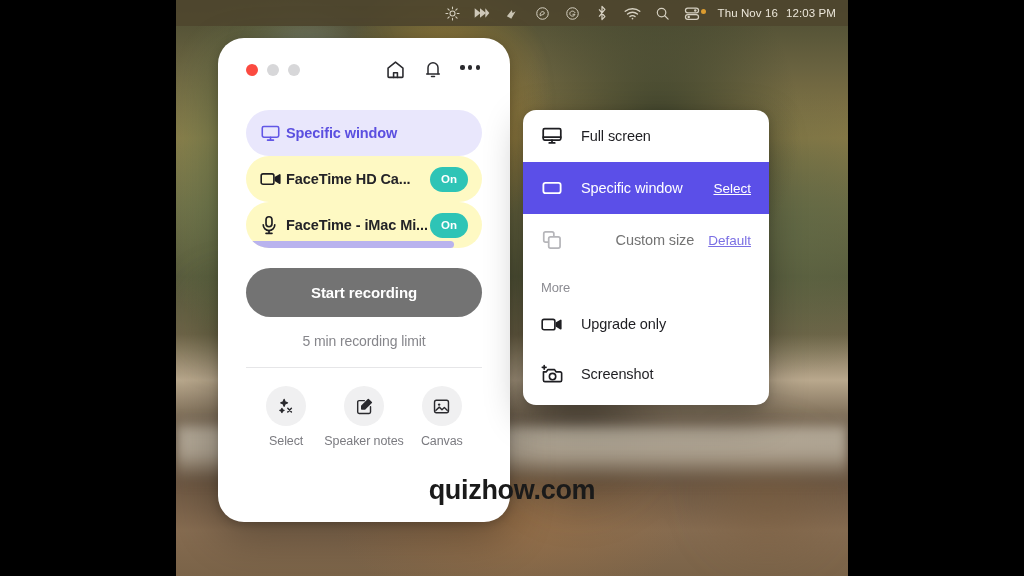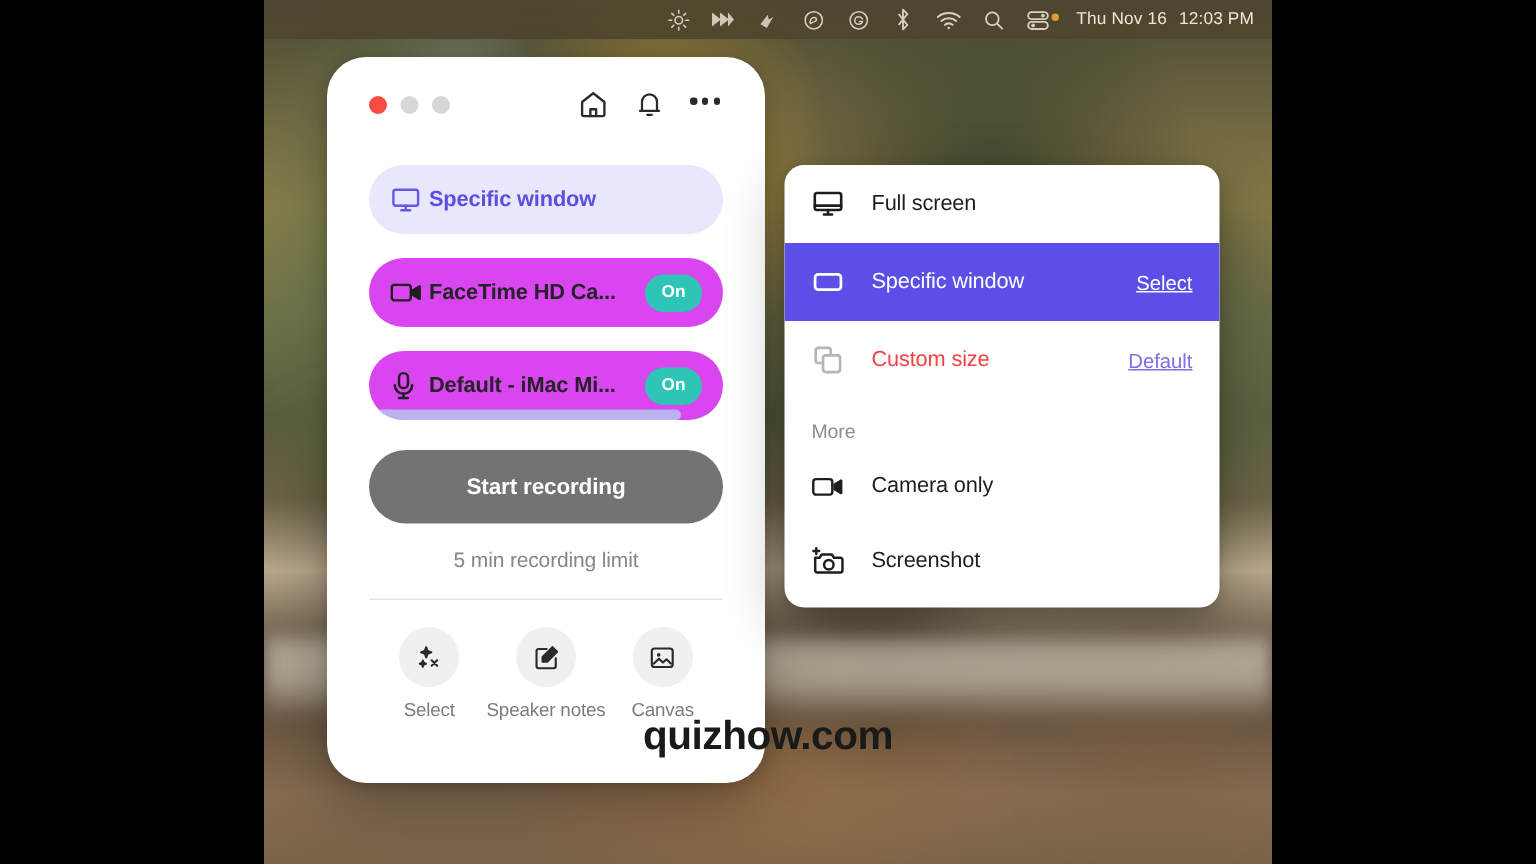--- a/index.html
+++ b/index.html
@@ -84,21 +84,21 @@
   .ellipsis i { width:4.2px; height:4.2px; border-radius:50%; background:#2a2a2e; display:block; }
 
   
   .row {
     height:46px; border-radius:23px; display:flex; align-items:center;
     padding:0 14px; position:relative; overflow:hidden;
   }
   .row-selected { background:#e9e7fc; margin-top:10px; }
   .row-selected .row-label { color:#5b4fe0; font-weight:700; }
   .row-selected .row-icon { color:#6257e6; }
-  .row-device { background:#d946ef; margin-top:16px; }
+  .row-device { background:#fef9c3; }
   .row-device .row-label { color:#232327; font-weight:700; }
   .row-device .row-icon { color:#1e1e22; }
   .row-icon { width:26px; display:flex; align-items:center; }
   .row-label { font-size:14.5px; letter-spacing:-.1px; flex:1; white-space:nowrap; overflow:hidden; }
   .pill-on {
     width:38px; height:25px; border-radius:13px; background:#2ec4b6;
     color:#fff; font-size:11.5px; font-weight:700;
     display:flex; align-items:center; justify-content:center; flex:none;
   }
   .level-bar {
@@ -122,34 +122,34 @@
   #tools { display:flex; justify-content:space-between; margin-top:18px; padding:0 2px; }
   .tool { width:84px; display:flex; flex-direction:column; align-items:center; gap:8px; cursor:pointer; }
   .tool-circ {
     width:40px; height:40px; border-radius:50%; background:#f0f0f1;
     display:flex; align-items:center; justify-content:center; color:#2a2a2e;
   }
   .tool-label { font-size:12.5px; color:#7b7b80; letter-spacing:-.1px; white-space:nowrap; }
 
   
   #menu {
-    position:absolute; left:523px; top:110px; width:290px;
+    position:absolute; left:523px; top:110px; width:246px;
     background:#fff; border-radius:13px; overflow:hidden;
     box-shadow:0 12px 38px rgba(0,0,0,.32), 0 2px 8px rgba(0,0,0,.16);
     padding-bottom:6px;
   }
   .mi { height:52px; display:flex; align-items:center; padding:0 18px; gap:14px; }
   .mi-icon { width:26px; display:flex; align-items:center; color:#1e1e22; flex:none; }
   .mi-label { font-size:14.5px; color:#1e1e22; letter-spacing:-.1px; flex:1; }
   .mi-action { font-size:13.5px; text-decoration:underline; }
   .mi.active { background:#5b4fe8; }
   .mi.active .mi-icon, .mi.active .mi-label { color:#fff; }
   .mi.active .mi-action { color:#fff; }
   .mi.disabled .mi-icon { color:#b6b6ba; }
-  .mi.disabled .mi-label { color:#ef4444; }
+  .mi.disabled .mi-label { color:#737373;text-align:right; }
   .mi.disabled .mi-action { color:#7b6fe4; }
   .mi-more-head {
     font-size:13px; color:#8c8c92; padding:14px 18px 4px; letter-spacing:-.1px;
   }
   .mi-more { height:50px; }
 
   
   #watermark {
     position:absolute; left:0; right:0; top:475px; text-align:center;
     font-size:27px; font-weight:700; color:#1a1a1a; letter-spacing:-.3px;
@@ -292,21 +292,21 @@
 
   
   <div class="row row-device">
     <span class="row-icon">
       <svg width="18" height="21" viewBox="0 0 20 24" fill="none" stroke="currentColor" stroke-width="1.9" stroke-linejoin="round" stroke-linecap="round">
         <rect x="6.6" y="2" width="6.8" height="11.4" rx="3.4"></rect>
         <path d="M3.4 11.2a6.6 6.6 0 0 0 13.2 0"></path>
         <path d="M10 17.8V21M6.6 21h6.8"></path>
       </svg>
     </span>
-    <span class="row-label">Default - iMac Mi...</span>
+    <span class="row-label">FaceTime - iMac Mi...</span>
     <span class="pill-on">On</span>
     <span class="level-bar"></span>
   </div>
 
   <button id="record-btn">Start recording</button>
 
   <div id="limit-note">5 min recording limit</div>
 
   <div id="divider"></div>
 
@@ -380,21 +380,21 @@
 
   <div class="mi-more-head">More</div>
 
   <div class="mi mi-more">
     <span class="mi-icon">
       <svg width="22" height="17" viewBox="0 0 26 20" fill="none" stroke="currentColor" stroke-width="1.9" stroke-linejoin="round" stroke-linecap="round">
         <rect x="1.4" y="4" width="15" height="12.2" rx="2.2"></rect>
         <path d="M18.2 8.2l5.2-3.1v9.9l-5.2-3.1z" fill="currentColor"></path>
       </svg>
     </span>
-    <span class="mi-label">Camera only</span>
+    <span class="mi-label">Upgrade only</span>
   </div>
 
   <div class="mi mi-more">
     <span class="mi-icon">
       <svg width="22" height="20" viewBox="0 0 24 22" fill="none" stroke="currentColor" stroke-width="1.8" stroke-linejoin="round" stroke-linecap="round">
         <path d="M2.6 8.6h3.2l1.6-2.4h7.4l1.6 2.4h4.6a1.6 1.6 0 0 1 1.6 1.6v7.6a1.6 1.6 0 0 1-1.6 1.6H4.2a1.6 1.6 0 0 1-1.6-1.6z"></path>
         <circle cx="12.6" cy="13.8" r="3.5"></circle>
         <path d="M3.4 1.6v4.2M1.3 3.7h4.2"></path>
       </svg>
     </span>

